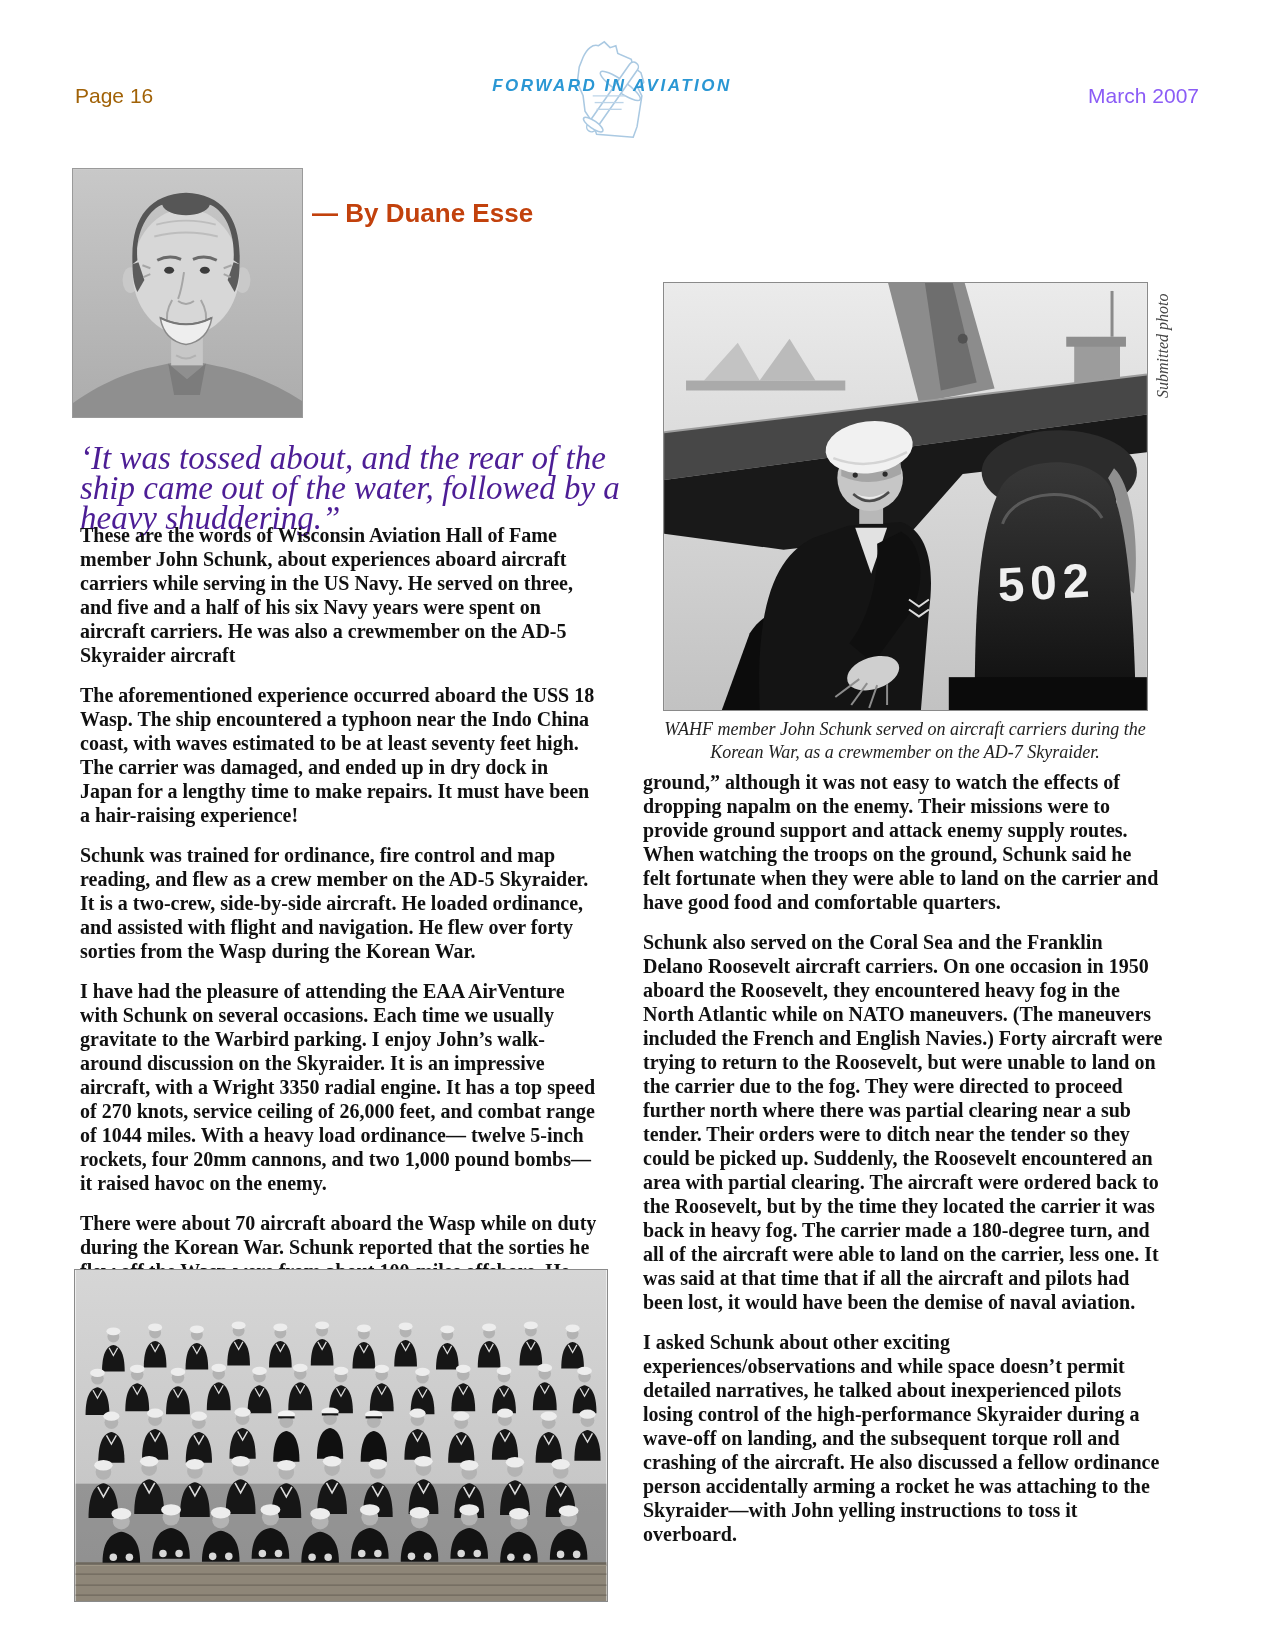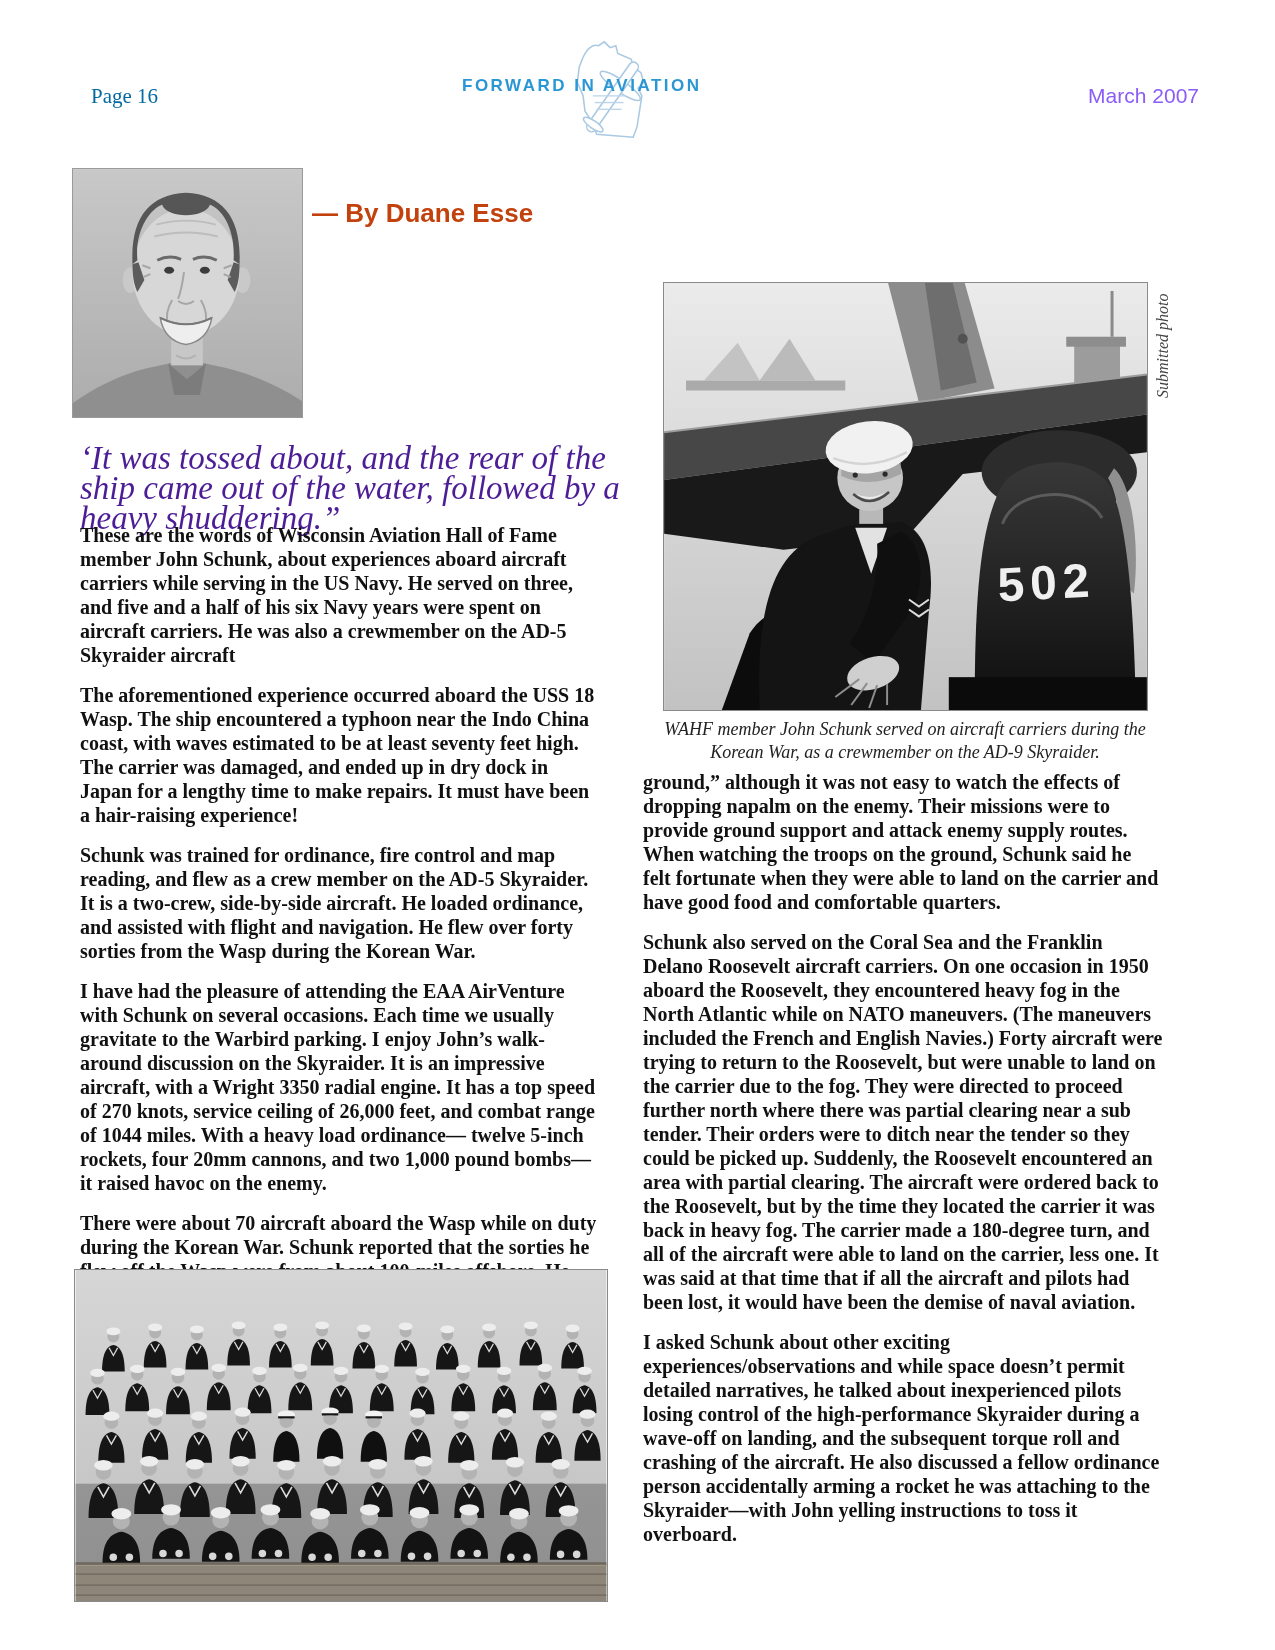--- a/index.html
+++ b/index.html
@@ -2,27 +2,27 @@
 <html style="--logo-blue: #2a97d4; --logo-outline-blue: #aac9e2;"><head>
 <meta charset="utf-8">
 <style>
   html,body{margin:0;padding:0;background:#888;}
   .page{
     position:relative;width:1275px;height:1650px;margin:0 auto;
     background:#ffffff;overflow:hidden;
     font-family:"Liberation Serif",serif;color:#1a1a1a;
   }
   
-  .hdr-left{position:absolute;left:91px;top:84px;font-family:Liberation Serif, serif;font-size:21px;color:#0369a1;}
+  .hdr-left{position:absolute;left:75px;top:84px;font-family:Liberation Sans, sans-serif;font-size:21px;color:#a16207;}
   .hdr-right{position:absolute;right:76px;top:84px;font-family:"Liberation Sans",sans-serif;font-size:21px;color:#8b5cf6;}
   .logo-svg{position:absolute;left:552px;top:38px;width:120px;height:106px;}
   .logo-text{
-    position:absolute;left:462px;top:76px;width:300px;text-align:left;
+    position:absolute;left:462px;top:76px;width:300px;text-align:center;
     font-family:"Liberation Sans",sans-serif;font-weight:bold;font-size:17px;
-    letter-spacing:2.5px;color:var(--logo-blue,#2a97d4);
+    letter-spacing:2.5px;color:var(--logo-blue,#2a97d4);font-style:italic;
   }
   
   .portrait{position:absolute;left:72px;top:168px;width:231px;height:250px;border:1px solid #9a9a9a;box-sizing:border-box;}
   .titleblock{position:absolute;left:312px;top:172px;width:660px;}
   .title{font-family:"Liberation Sans",sans-serif;font-weight:bold;font-size:52px;line-height:1.02;letter-spacing:-0.5px;color:#0d0d0d;margin:0;}
   .byline{font-family:"Liberation Sans",sans-serif;font-weight:bold;font-size:26px;color:#c2410c;margin:26px 0 0 0;}
   
   .pullquote{
     position:absolute;left:80px;top:443px;width:545px;
     font-style:italic;font-size:33px;line-height:30px;color:#4c1d95;
@@ -182,21 +182,21 @@
     <g stroke="#8d8d8d" stroke-width="2" fill="none">
       <path d="M196 398 L172 416"></path>
         <path d="M204 402 L188 424"></path>
         <path d="M214 404 L206 427"></path>
         <path d="M224 403 L224 424"></path>
     </g>
     <rect x="286" y="396" width="199" height="33" fill="#0b0b0b"></rect>
   </svg>
 
   <div class="photo-credit">Submitted photo</div>
-  <div class="photo-caption">WAHF member John Schunk served on aircraft carriers during the Korean War, as a crewmember on the AD-9 Skyraider.</div>
+  <div class="photo-caption">WAHF member John Schunk served on aircraft carriers during the Korean War, as a crewmember on the AD-7 Skyraider.</div>
 
   <div class="col col-right">
     <p>ground,” although it was not easy to watch the effects of dropping napalm on the enemy. Their missions were to provide ground support and attack enemy supply routes. When watching the troops on the ground, Schunk said he felt fortunate when they were able to land on the carrier and have good food and comfortable quarters.</p>
     <p>Schunk also served on the Coral Sea and the Franklin Delano Roosevelt aircraft carriers. On one occasion in 1950 aboard the Roosevelt, they encountered heavy fog in the North Atlantic while on NATO maneuvers. (The maneuvers included the French and English Navies.) Forty aircraft were trying to return to the Roosevelt, but were unable to land on the carrier due to the fog. They were directed to proceed further north where there was partial clearing near a sub tender. Their orders were to ditch near the tender so they could be picked up. Suddenly, the Roosevelt encountered an area with partial clearing. The aircraft were ordered back to the Roosevelt, but by the time they located the carrier it was back in heavy fog. The carrier made a 180-degree turn, and all of the aircraft were able to land on the carrier, less one. It was said at that time that if all the aircraft and pilots had been lost, it would have been the demise of naval aviation.</p>
     <p>I asked Schunk about other exciting experiences/observations and while space doesn’t permit detailed narratives, he talked about inexperienced pilots losing control of the high-performance Skyraider during a wave-off on landing, and the subsequent torque roll and crashing of the aircraft. He also discussed a fellow ordinance person accidentally arming a rocket he was attaching to the Skyraider—with John yelling instructions to toss it overboard.</p>
   </div>
 
   <svg class="group" viewBox="0 0 534 333" role="img">
     <defs>
       <linearGradient id="gbg" x1="0" y1="0" x2="0" y2="1">

